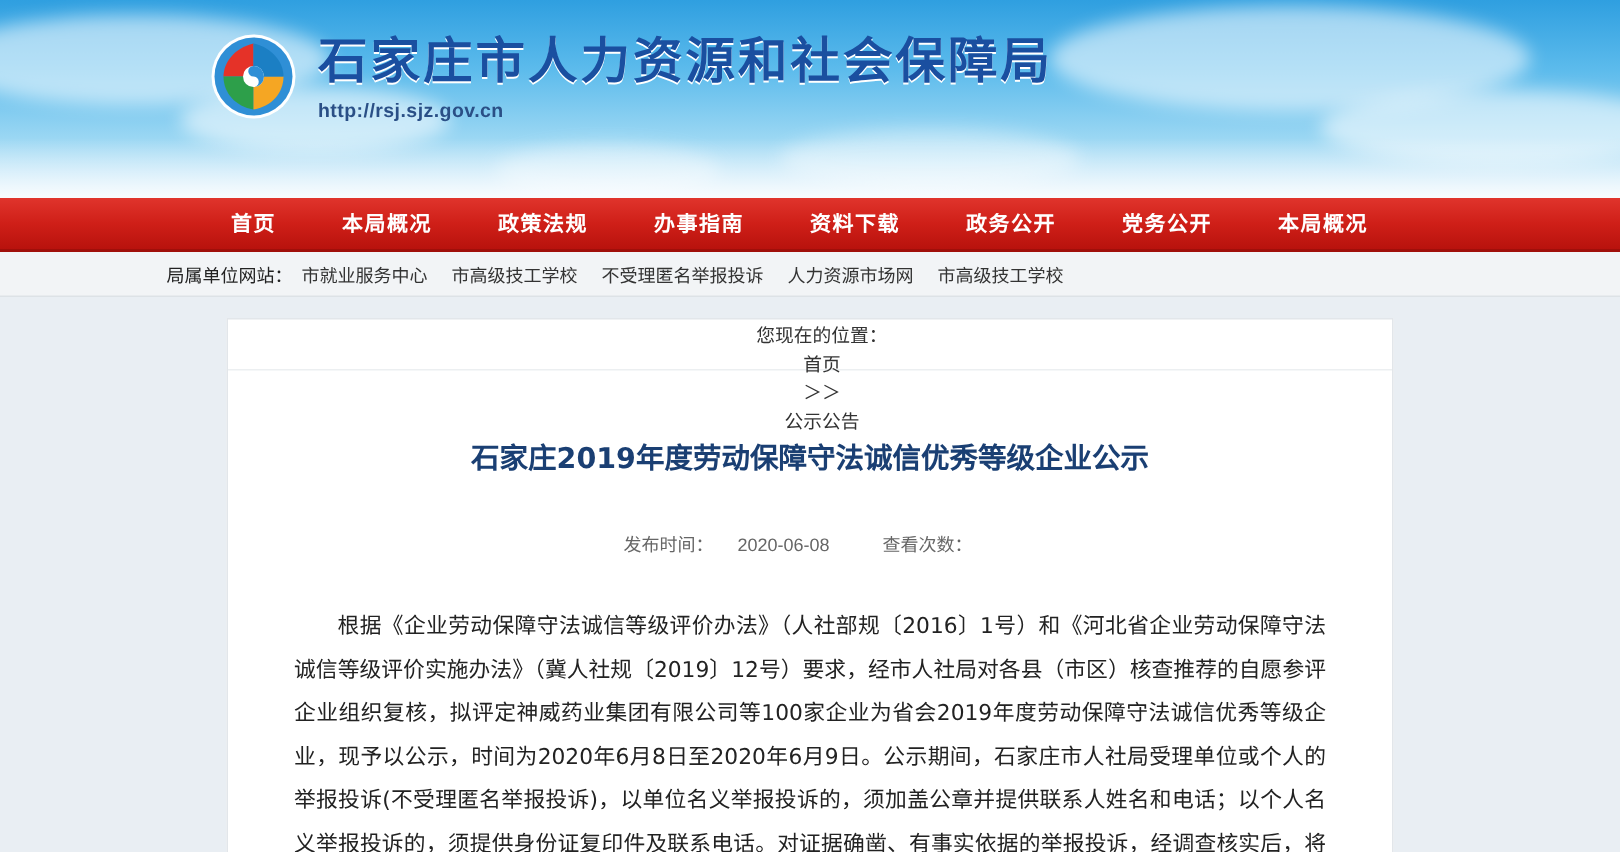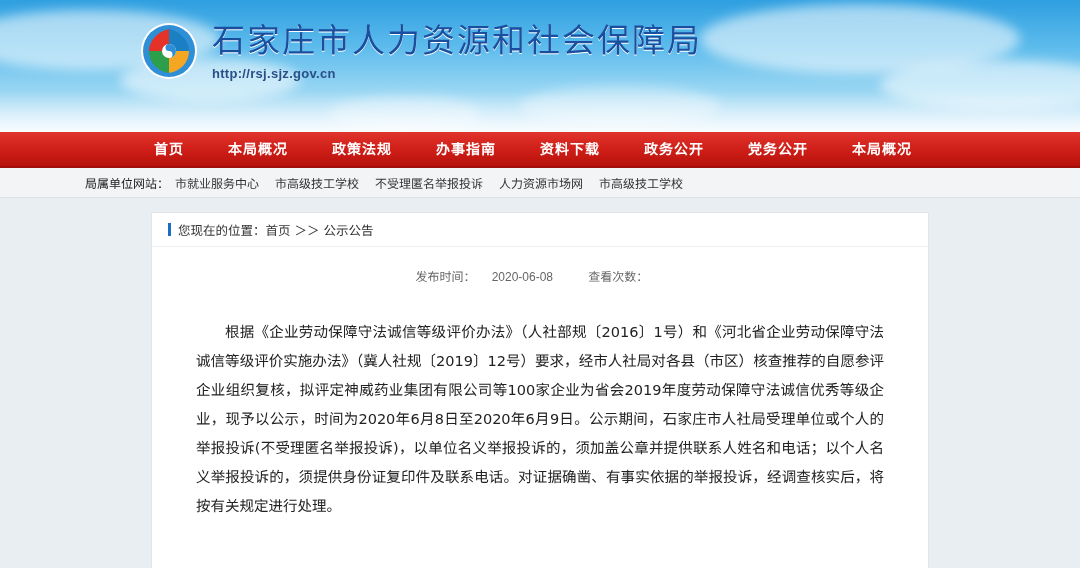--- a/index.html
+++ b/index.html
@@ -52,21 +52,21 @@
     width: 58px; height: 58px;
     position: relative;
     margin-right: 14px;
     flex: 0 0 auto;
   }
   .logo svg { display: block; }
   .brand-text { display: flex; flex-direction: column; justify-content: center; }
   .site-title {
     font-family: "DejaVu Sans", "Liberation Sans", sans-serif;
     font-size: 33px;
-    font-weight: normal;
+    font-weight: bold;
     color: #1a4fa0;
     letter-spacing: 2px;
     line-height: 1.15;
     text-shadow: 0 1px 0 #fff;
     white-space: nowrap;
   }
   .site-url {
     font-family: "Liberation Sans", sans-serif;
     font-size: 13px;
     color: #2a4f86;
@@ -95,21 +95,21 @@
     letter-spacing: 1px;
   }
 
   
   .sublinks {
     height: 30px;
     background: #f2f4f6;
     border-bottom: 1px solid #dde2e6;
     display: flex;
     align-items: center;
-    padding-left: 85px;
+    padding-left: 111px;
     font-size: 12px;
     color: #333;
   }
   .sublinks .label { color: #222; margin-right: 6px; white-space: nowrap; }
   .sublinks a {
     color: #333; text-decoration: none; margin-right: 16px; white-space: nowrap;
   }
 
   
   .page-body {
@@ -126,20 +126,21 @@
     padding: 0 0 10px 0;
   }
   .crumb {
     height: 34px;
     display: flex;
     align-items: center;
     font-size: 12.5px;
     color: #333;
     border-bottom: 1px solid #eceff1;
     padding-left: 16px;
+    flex-direction: column;
   }
   .crumb .bar {
     display: inline-block;
     width: 3px; height: 13px;
     background: #1a6fc4;
     margin-right: 7px;
   }
   .crumb a { color: #333; text-decoration: none; }
   .crumb .sep { margin: 0 4px; }
 
@@ -233,20 +234,21 @@
     <div class="content-card">
 
       <div class="crumb">
         <span class="bar"></span>
         <span>您现在的位置：</span>
         <a href="#">首页</a>
         <span class="sep">＞＞</span>
         <span>公示公告</span>
       </div>
 
+      <h1 class="doc-title">石家庄2019年度劳动保障守法诚信优秀等级企业公示</h1>
 
       <div class="doc-meta">
         <span>
           <span>发布时间：</span><span>2020-06-08</span>
         </span>
         <span>
           <span>查看次数：</span><span></span>
         </span>
       </div>
 

